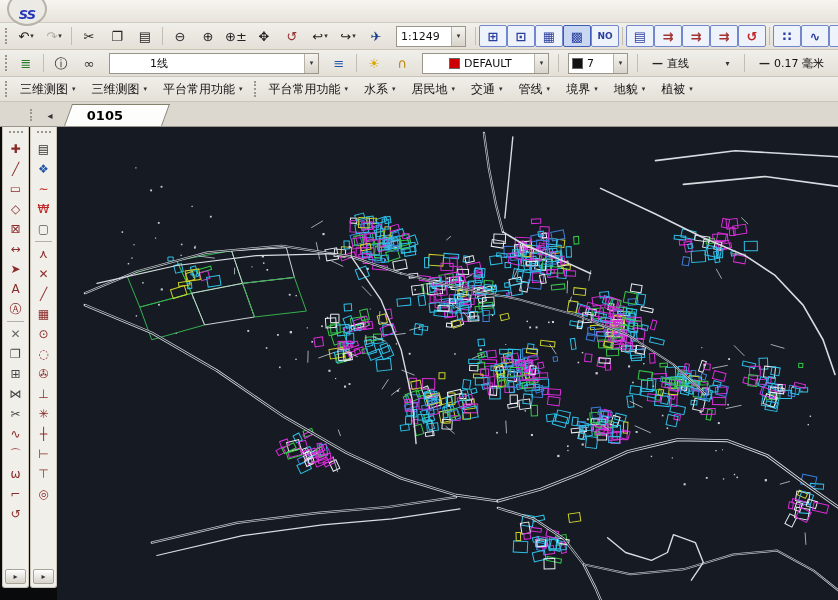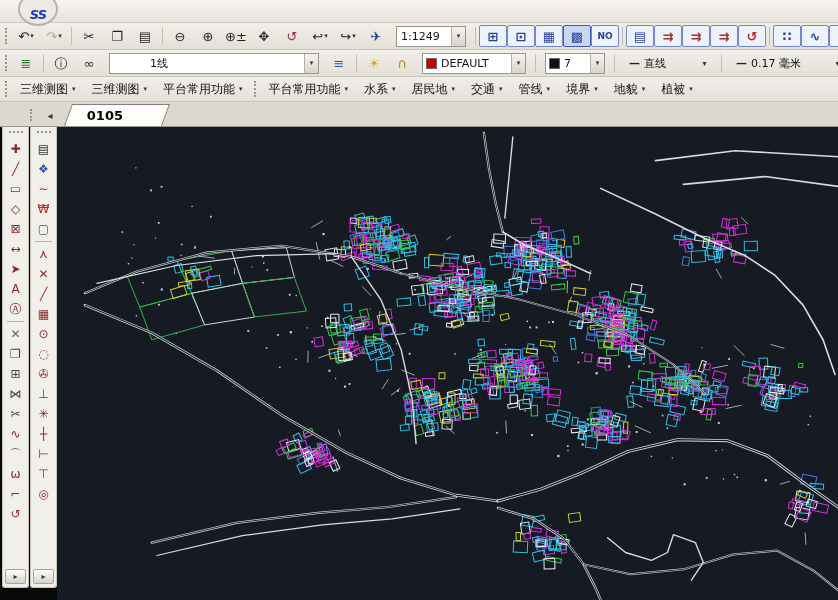--- a/index.html
+++ b/index.html
@@ -3,21 +3,21 @@
 <meta charset="utf-8">
 <style>
   html,body{margin:0;padding:0}
   body{width:838px;height:600px;overflow:hidden;background:#ece9e2;
        font-family:"DejaVu Sans","Liberation Sans",sans-serif;color:#111;
        -webkit-font-smoothing:antialiased}
   .app{width:838px;height:600px;display:flex;flex-direction:column}
 
   
   .menubar{height:22px;display:flex;align-items:center;background:linear-gradient(#f6f4f0,#e7e3db);
-           border-bottom:1px solid #cfccc3;padding-left:12px;position:relative;z-index:5}
+           border-bottom:1px solid #cfccc3;padding-left:1px;position:relative;z-index:5}
   .logo{width:48px;height:22px;position:relative;flex:none}
   .logo .disc{position:absolute;left:6px;top:-8px;width:36px;height:28px;border-radius:50%;
               background:#eceae4;border:2px solid #b7b3a9;display:flex;align-items:flex-end;
               justify-content:center;color:#2233bb;font-weight:bold;font-style:italic;
               font-size:13px;letter-spacing:-1px;padding-bottom:2px}
   .menu-items{display:flex;align-items:center}
   .menu-item{font-size:13px;padding:2px 13px;white-space:nowrap;cursor:default}
 
   
   .tb{height:26px;display:flex;align-items:center;background:linear-gradient(#f1efea,#e4e0d8);
@@ -197,21 +197,21 @@
       <div class="tbtn">
         <span class="g" style="color: rgb(34, 85, 170);">≡</span>
       </div>
       <div class="sep"></div>
       <div class="tbtn">
         <span class="g" style="color: rgb(216, 168, 0);">☀</span>
       </div>
       <div class="tbtn">
         <span class="g" style="color: rgb(184, 134, 11);">∩</span>
       </div>
-      <div class="combo" style="width: 102px;">
+      <div class="combo" style="width: 102px; padding-left: 23px;">
         <span class="sw" style="background: rgb(204, 0, 0);"></span>
         <span class="val">DEFAULT</span>
         <span class="arr">▾</span>
       </div>
       <div class="sep"></div>
       <div class="combo" style="width: 58px;">
         <span class="sw" style="background: rgb(17, 17, 17);"></span>
         <span class="val">7</span>
         <span class="arr">▾</span>
       </div>

